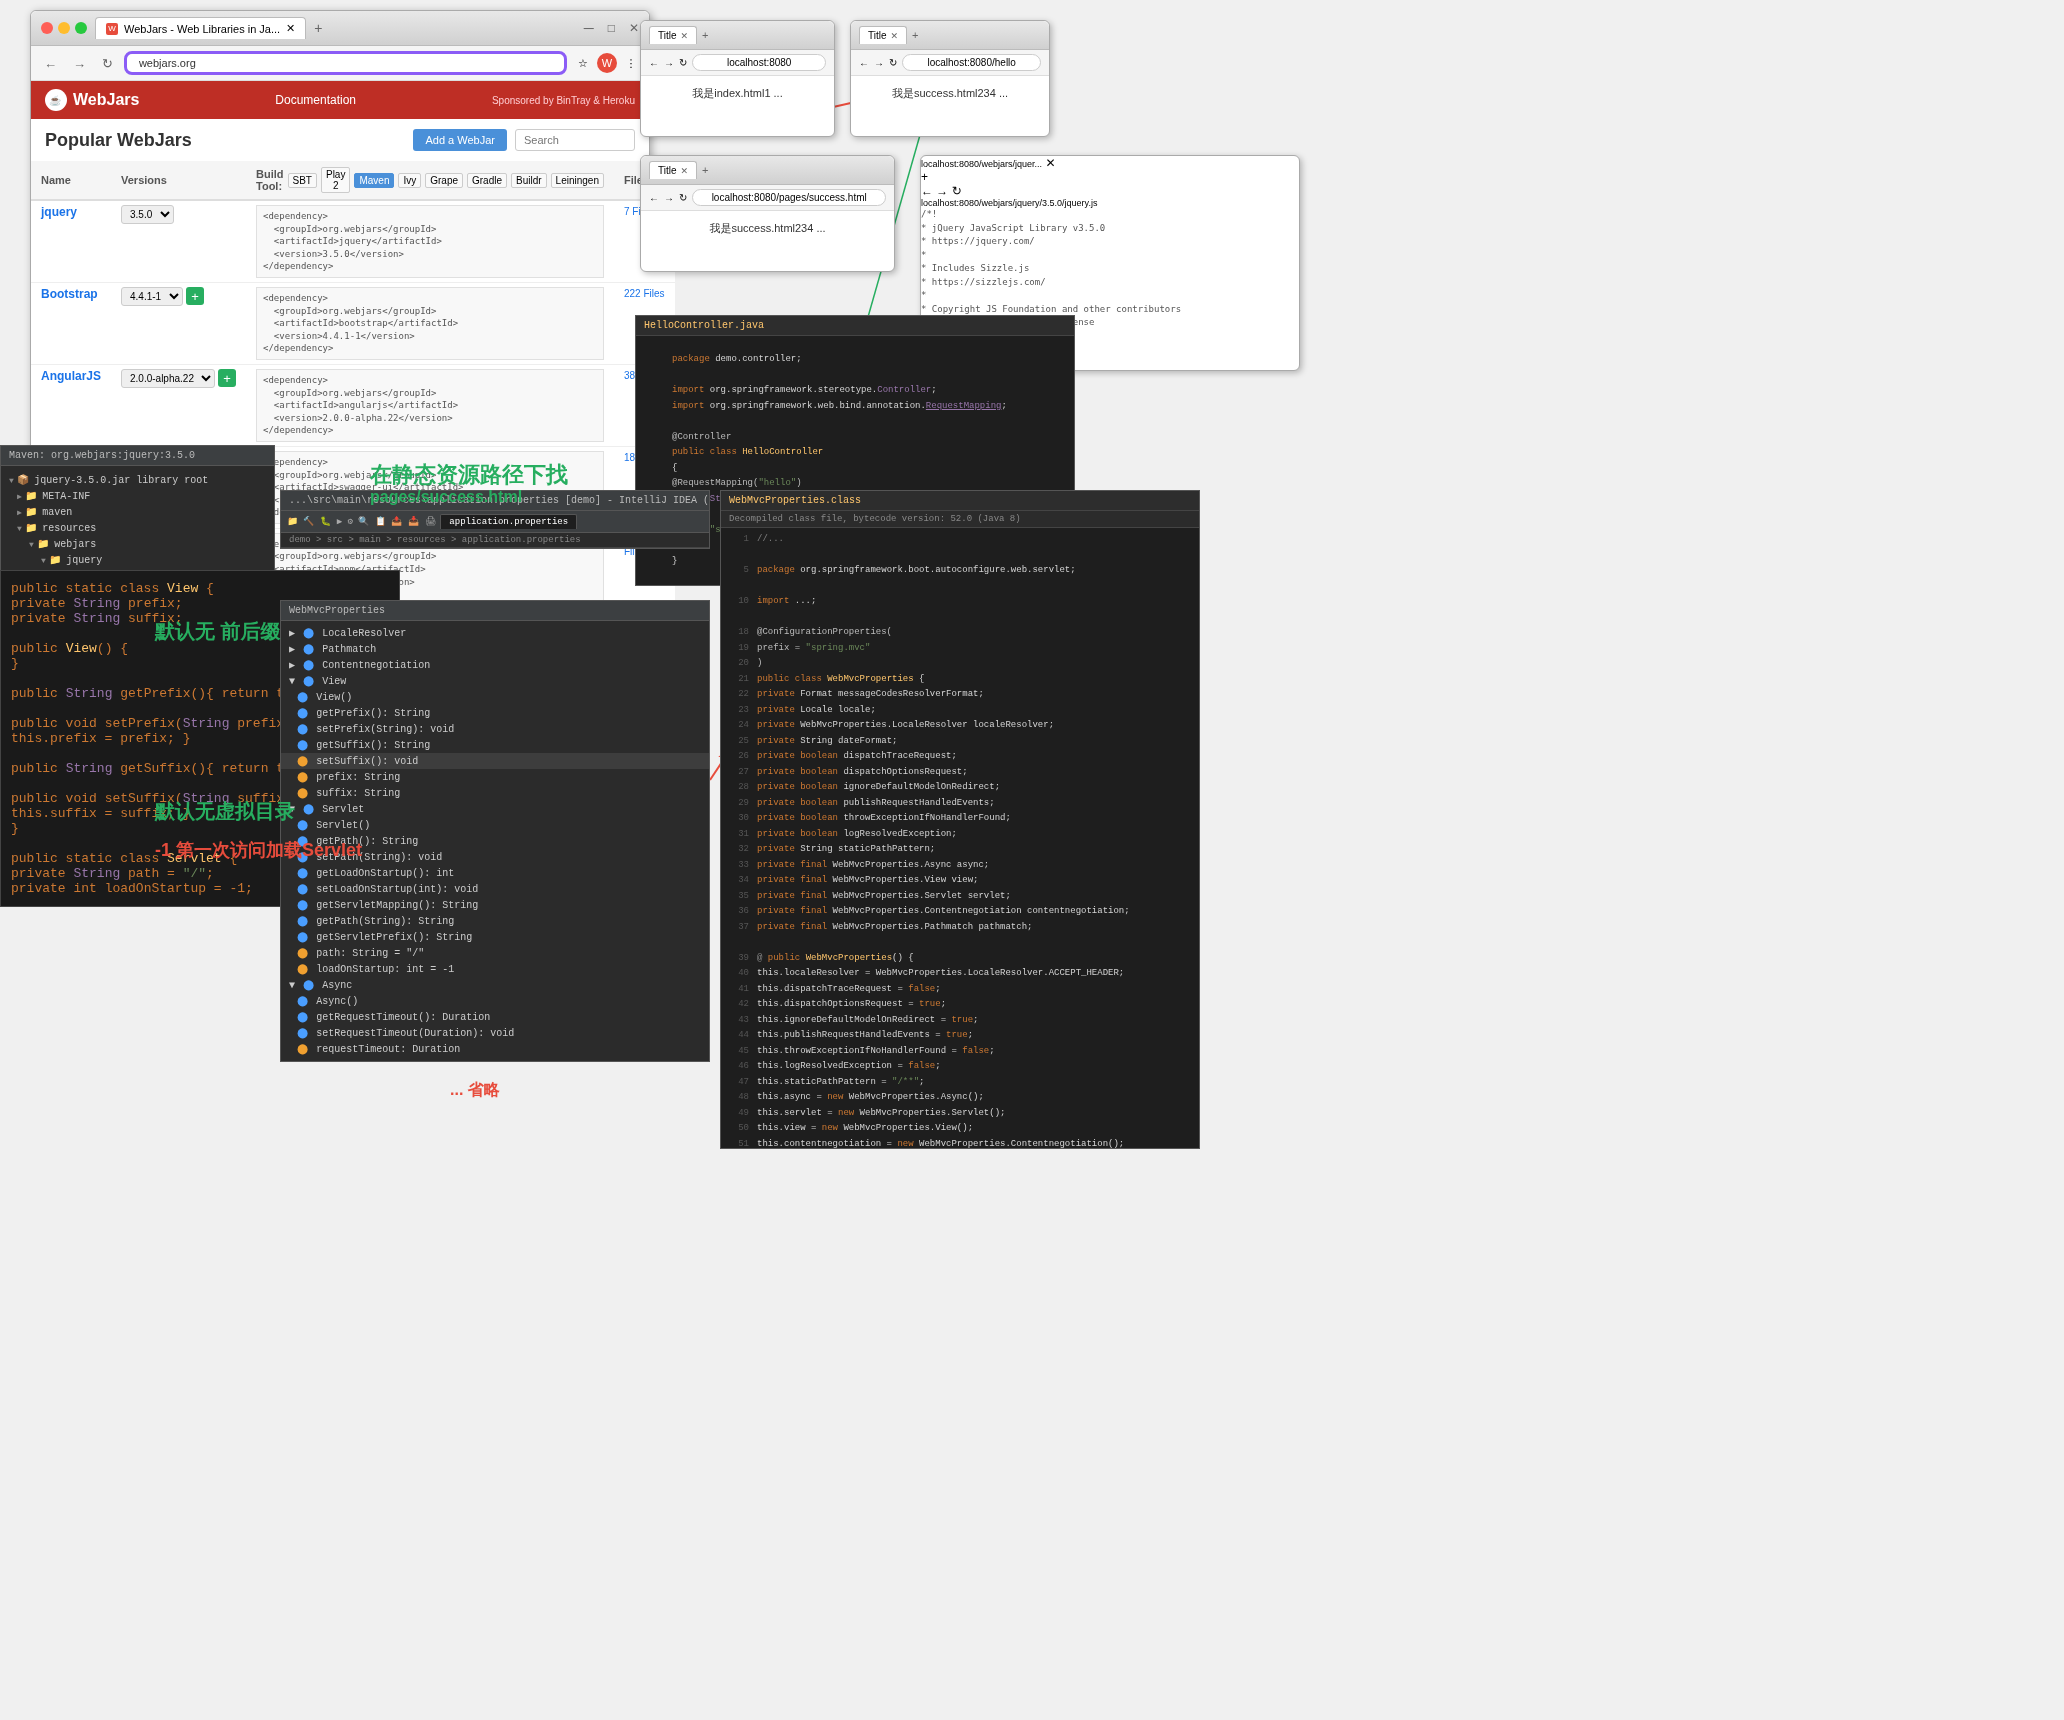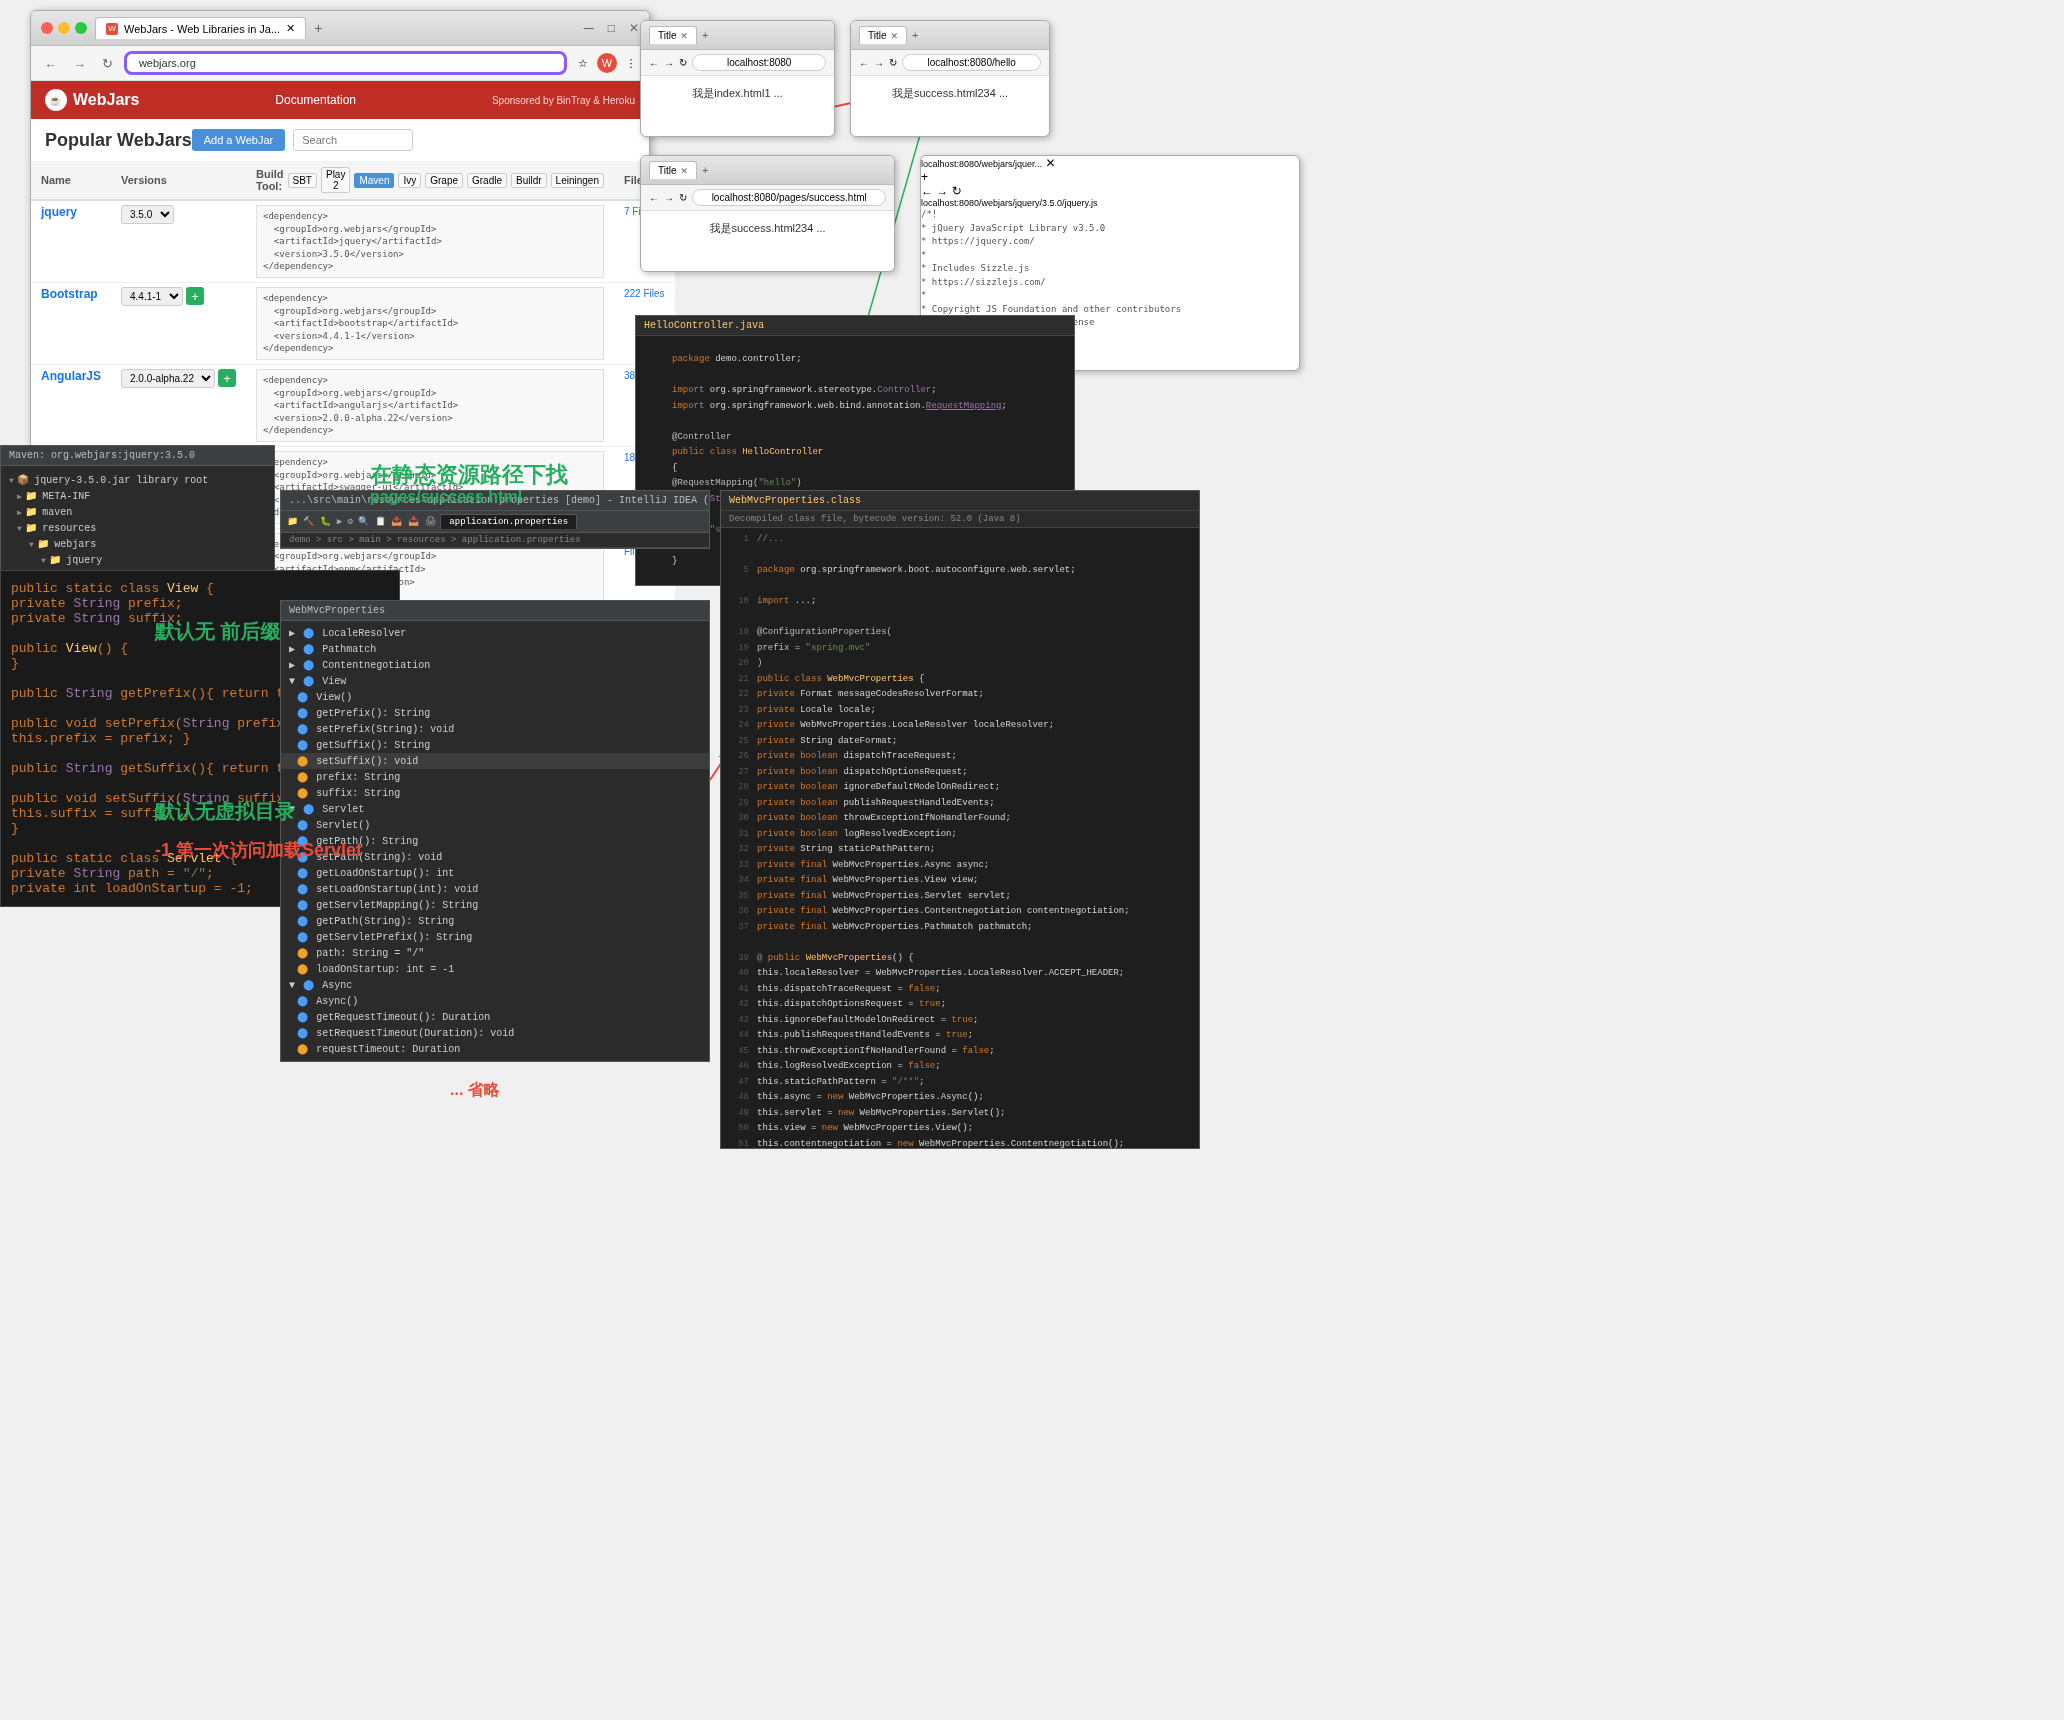--- a/index.html
+++ b/index.html
@@ -76,20 +76,21 @@
     .webjars-logo { color: #fff; font-weight: bold; font-size: 16px; display: flex; align-items: center; gap: 6px; }
     .webjars-logo-icon { width: 22px; height: 22px; background: #fff; border-radius: 50%; display: flex; align-items: center; justify-content: center; }
     .logo-jar { font-size: 10px; color: #be2e25; }
     .webjars-nav { color: #fff; font-size: 12px; }
     .webjars-sponsored { color: #ffcdd2; font-size: 10px; }
 
     .webjars-subheader {
       padding: 10px 14px;
       display: flex;
       align-items: center;
+      justify-content: space-between;
       background: #fff;
     }
     .popular-title { font-size: 18px; font-weight: bold; color: #333; }
     .add-webjar-btn {
       background: #4a90d9;
       color: #fff;
       border: none;
       padding: 5px 12px;
       border-radius: 3px;
       font-size: 11px;

